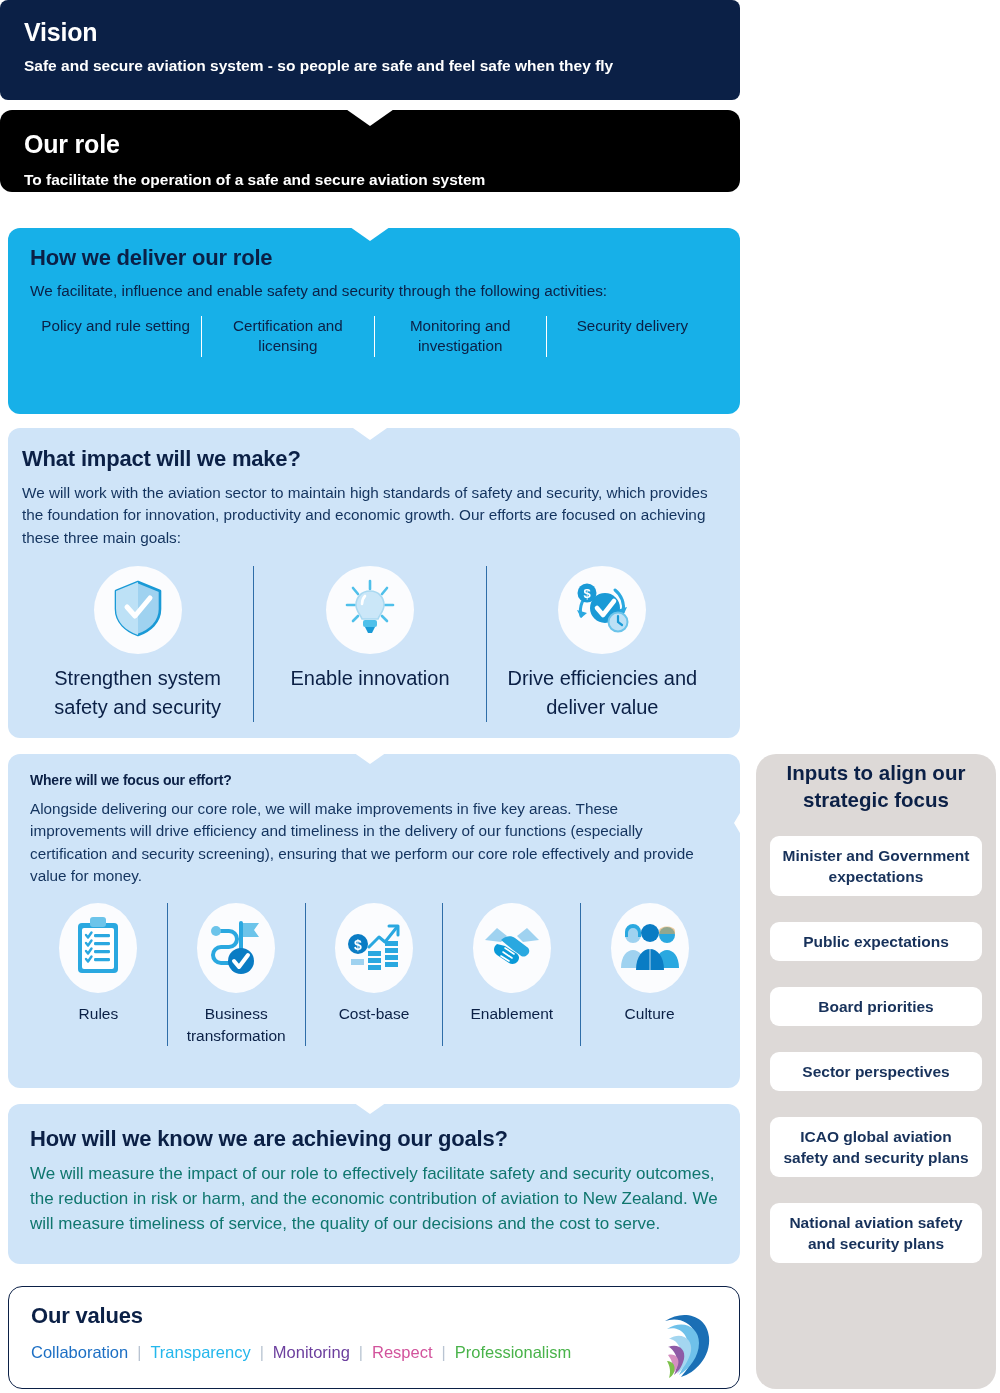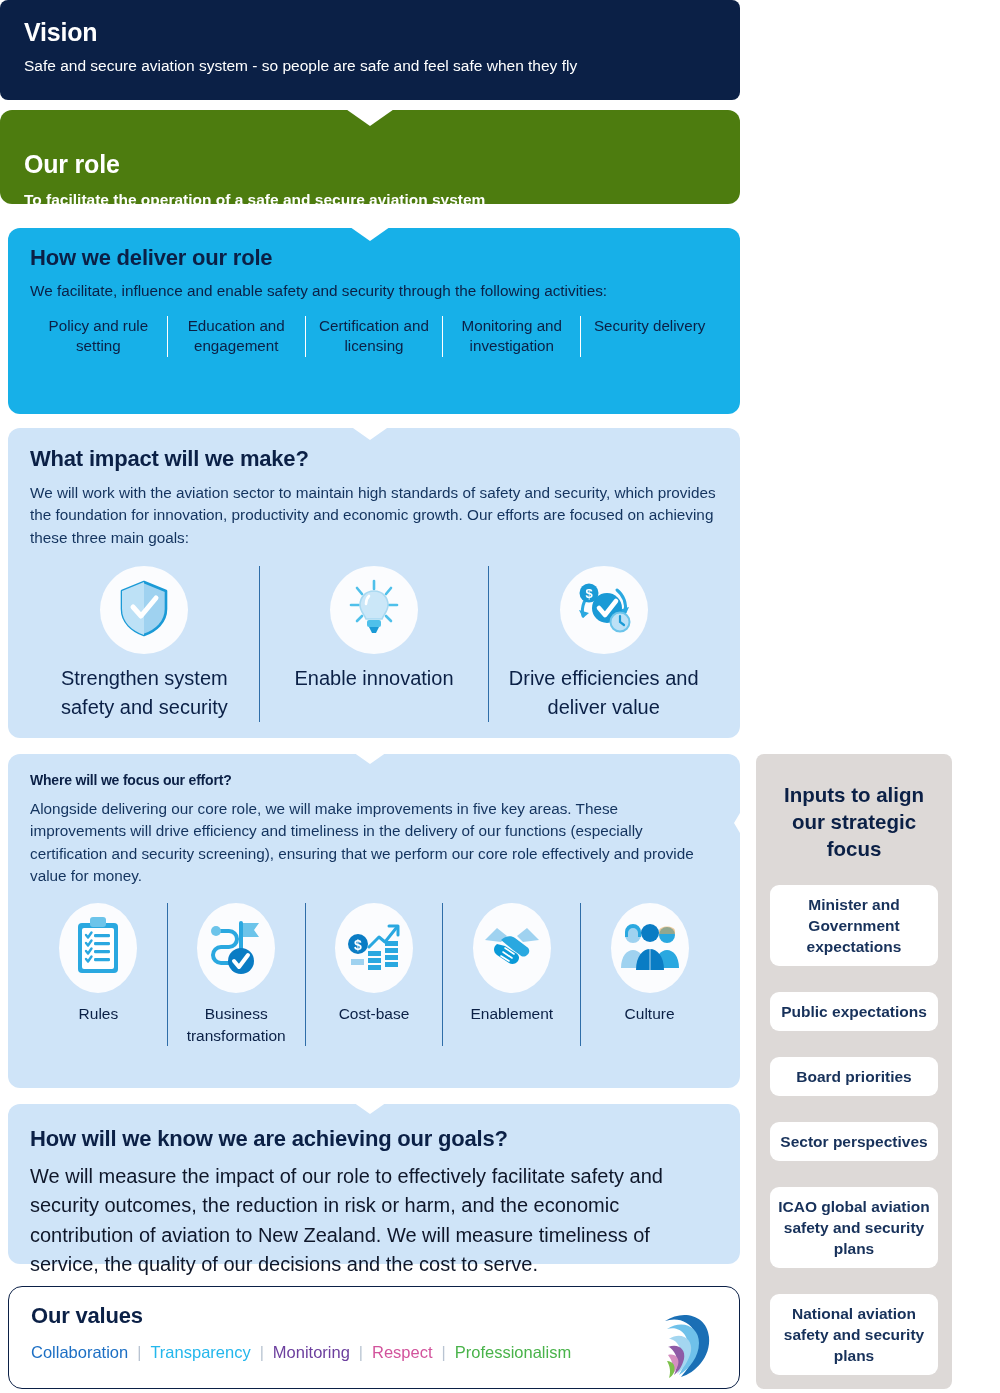--- a/index.html
+++ b/index.html
@@ -41,28 +41,28 @@
     border-radius: 8px;
   }
   #vision .card-title {
     color: #ffffff;
     font-size: 25px;
     margin-bottom: 9px;
   }
   #vision .card-body {
     color: #ffffff;
     font-size: 15.5px;
-    font-weight: normal;
+    font-weight: bold;
   }
 
   
   #ourrole {
-    left: 0; top: 110px; width: 740px; height: 94px;
-    background: #4d7c0f;
-    padding: 40px 24px 0 24px;
+    left: 0; top: 110px; width: 740px; height: 82px;
+    background: #000000;
+    padding: 20px 24px 0 24px;
   }
   #ourrole .card-title {
     color: #ffffff;
     font-size: 25px;
     margin-bottom: 11px;
   }
   #ourrole .card-body {
     color: #ffffff;
     font-size: 15.5px;
     font-weight: bold;
@@ -96,21 +96,21 @@
     line-height: 1.35;
     padding: 0 4px;
     border-left: 1.5px solid #ffffff;
   }
   .activity:first-child { border-left: none; }
 
   
   #impact {
     left: 8px; top: 428px; width: 732px; height: 310px;
     background: #cfe4f8;
-    padding: 18px 22px 0 22px;
+    padding: 18px 22px 0 14px;
   }
   #impact .card-title {
     color: #0b2046;
     font-size: 22px;
     margin-bottom: 10px;
   }
   #impact .card-body {
     color: #13335e;
     font-size: 15.3px;
     line-height: 1.47;
@@ -189,22 +189,22 @@
     left: 8px; top: 1104px; width: 732px; height: 160px;
     background: #cfe4f8;
     padding: 22px 22px 0 22px;
   }
   #measure .card-title {
     color: #0b2046;
     font-size: 22px;
     margin-bottom: 10px;
   }
   #measure .card-body {
-    color: #0f172a;
-    font-size: 20px;
+    color: #0f766e;
+    font-size: 17px;
     line-height: 1.47;
   }
 
   
   #values {
     left: 8px; top: 1286px; width: 732px; height: 103px;
     background: #ffffff;
     border: 1.6px solid #0b2046;
     border-radius: 14px;
     padding: 16px 22px 0 22px;
@@ -230,24 +230,24 @@
     right: 18px;
     top: 16px;
     width: 68px;
     height: 76px;
   }
 
   
   #inputs {
     position: absolute;
     left: 756px; top: 754px;
-    width: 196px; height: 635px;
+    width: 240px; height: 635px;
     background: #ddd9d7;
-    border-radius: 8px;
-    padding: 28px 14px 0 14px;
+    border-radius: 20px;
+    padding: 6px 14px 0 14px;
   }
   #inputs-title {
     color: #0b2046;
     font-size: 20.5px;
     font-weight: bold;
     text-align: center;
     line-height: 1.31;
     margin-bottom: 22px;
   }
   .input-chip {
@@ -295,21 +295,20 @@
     <div class="card-title">Our role</div>
     <div class="card-body">To facilitate the operation of a safe and secure aviation system</div>
   </div>
   <div class="notch-down" style="left:333px; top:215px;"></div>
 
   <div class="card" id="deliver">
     <div class="card-title">How we deliver our role</div>
     <div class="card-body">We facilitate, influence and enable safety and security through the following activities:</div>
     <div id="activities">
       <div class="activity">Policy and rule setting</div>
-      <div class="activity">Education and engagement</div>
       <div class="activity">Certification and licensing</div>
       <div class="activity">Monitoring and investigation</div>
       <div class="activity">Security delivery</div>
     </div>
   </div>
   <div class="notch-down" style="left:333px; top:414px;"></div>
 
   <div class="card" id="impact">
     <div class="card-title">What impact will we make?</div>
     <div class="card-body">We will work with the aviation sector to maintain high standards of safety and security, which provides the foundation for innovation, productivity and economic growth. Our efforts are focused on achieving these three main goals:</div>

